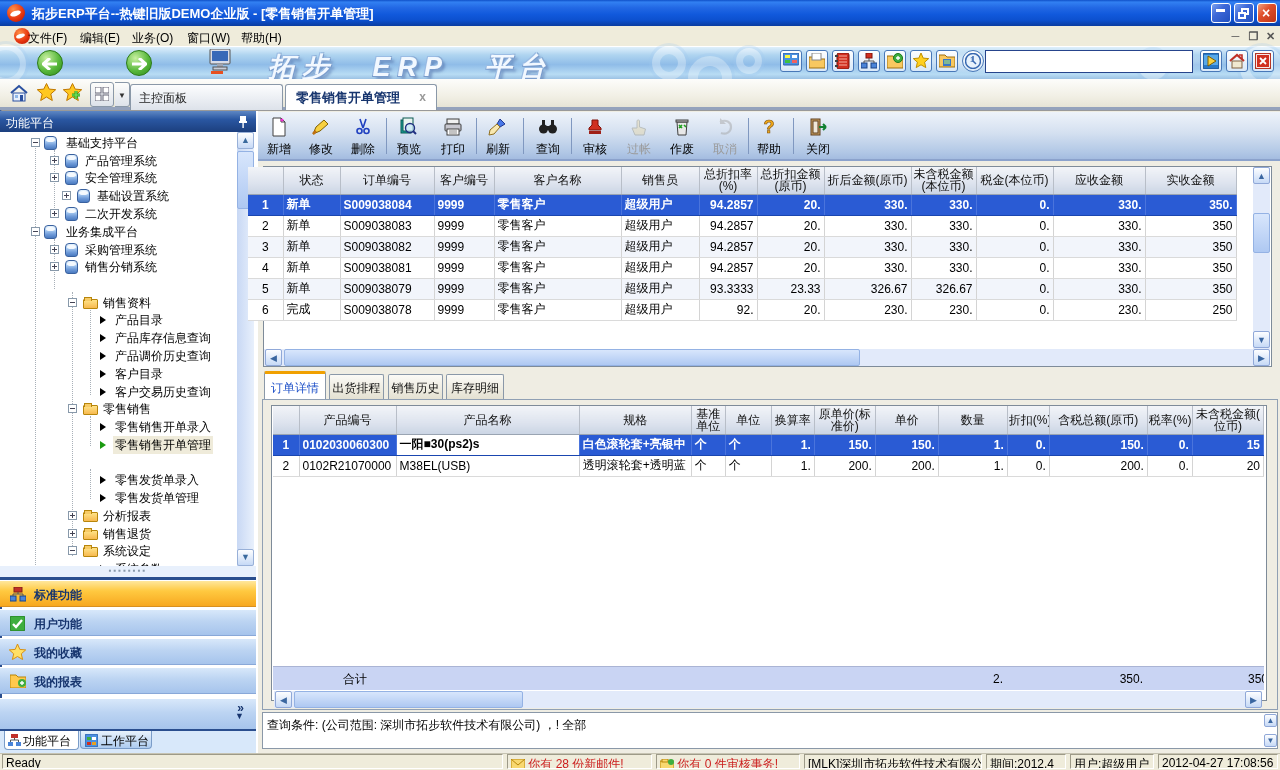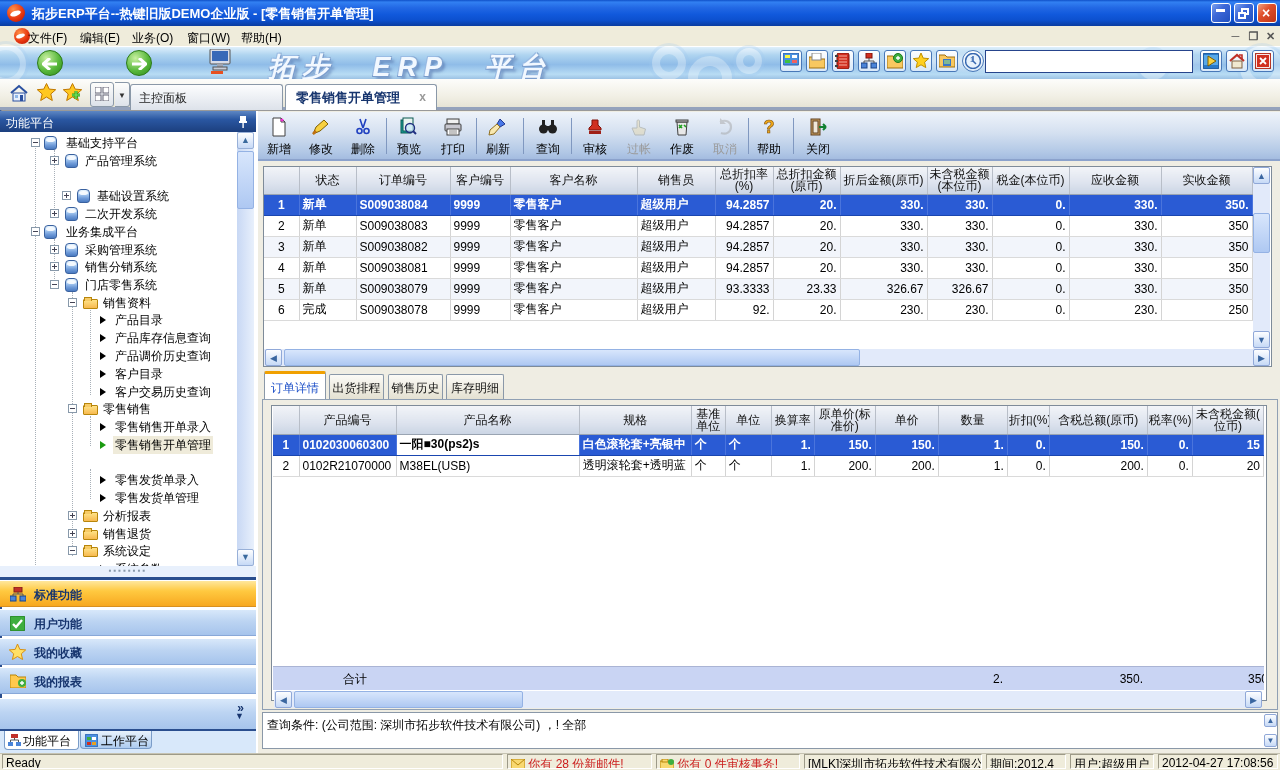--- a/index.html
+++ b/index.html
@@ -245,20 +245,27 @@
       <span class="sys" style="left:44px;"></span>
       <span style="position:absolute;left:66px;top:0;">基础支持平台</span>
     </div>
 <div class="trow" style="left:0;top:20px;width:236px;">
       <span class="eb p" style="left:50px;">
         <i></i>
       </span>
       <span class="sys" style="left:65px;"></span>
       <span style="position:absolute;left:85px;top:0;">产品管理系统</span>
     </div>
+<div class="trow" style="left:0;top:37px;width:236px;">
+      <span class="eb p" style="left:50px;">
+        <i></i>
+      </span>
+      <span class="sys" style="left:65px;"></span>
+      <span style="position:absolute;left:85px;top:0;">安全管理系统</span>
+    </div>
 <div class="trow" style="left:0;top:55px;width:236px;margin-left:12px;">
       <span class="eb p" style="left:50px;">
         <i></i>
       </span>
       <span class="sys" style="left:65px;"></span>
       <span style="position:absolute;left:85px;top:0;">基础设置系统</span>
     </div>
 <div class="trow" style="left:0;top:73px;width:236px;">
       <span class="eb p" style="left:50px;">
         <i></i>
@@ -279,27 +286,20 @@
       </span>
       <span class="sys" style="left:65px;"></span>
       <span style="position:absolute;left:85px;top:0;">采购管理系统</span>
     </div>
 <div class="trow" style="left:0;top:126px;width:236px;">
       <span class="eb p" style="left:50px;">
         <i></i>
       </span>
       <span class="sys" style="left:65px;"></span>
       <span style="position:absolute;left:85px;top:0;">销售分销系统</span>
-    </div>
-<div class="trow" style="left:0;top:144px;width:236px;">
-      <span class="eb" style="left:50px;">
-        <i></i>
-      </span>
-      <span class="sys" style="left:65px;"></span>
-      <span style="position:absolute;left:85px;top:0;">门店零售系统</span>
     </div>
 <div class="trow" style="left:0;top:162px;width:236px;">
       <span class="eb" style="left:68px;">
         <i></i>
       </span>
       <span class="fold" style="left:83px;"></span>
       <span style="position:absolute;left:103px;top:0;text-align:right;">销售资料</span>
     </div>
 <div class="trow" style="left:0;top:179px;width:236px;">
       <span class="tri" style="left:100px;"></span>
@@ -497,21 +497,21 @@
       <rect x="5" y="4" width="5" height="12" fill="#F0E8D8" stroke="#604020"></rect>
       <path d="M11 10h7m0 0l-3-3m3 3l-3 3" stroke="#108030" stroke-width="2" fill="none"></path>
     </svg><span class="lbl">关闭</span></div>
 <div class="abs msep" style="left:386px;"></div>
 <div class="abs msep" style="left:476px;"></div>
 <div class="abs msep" style="left:523px;"></div>
 <div class="abs msep" style="left:571px;"></div>
 <div class="abs msep" style="left:748px;"></div>
 <div class="abs msep" style="left:793px;"></div>
 <div class="abs panel" style="left:263px;top:166px;width:1009px;height:201px;"></div>
-<table class="grid abs" style="left:264px;top:167px;width:865px;">
+<table class="grid abs" style="left:248px;top:167px;width:865px;">
     <colgroup>
       <col style="width:35px">
       <col style="width:57px">
       <col style="width:94px">
       <col style="width:60px">
       <col style="width:127px">
       <col style="width:78px">
       <col style="width:58px">
       <col style="width:67px">
       <col style="width:87px">

